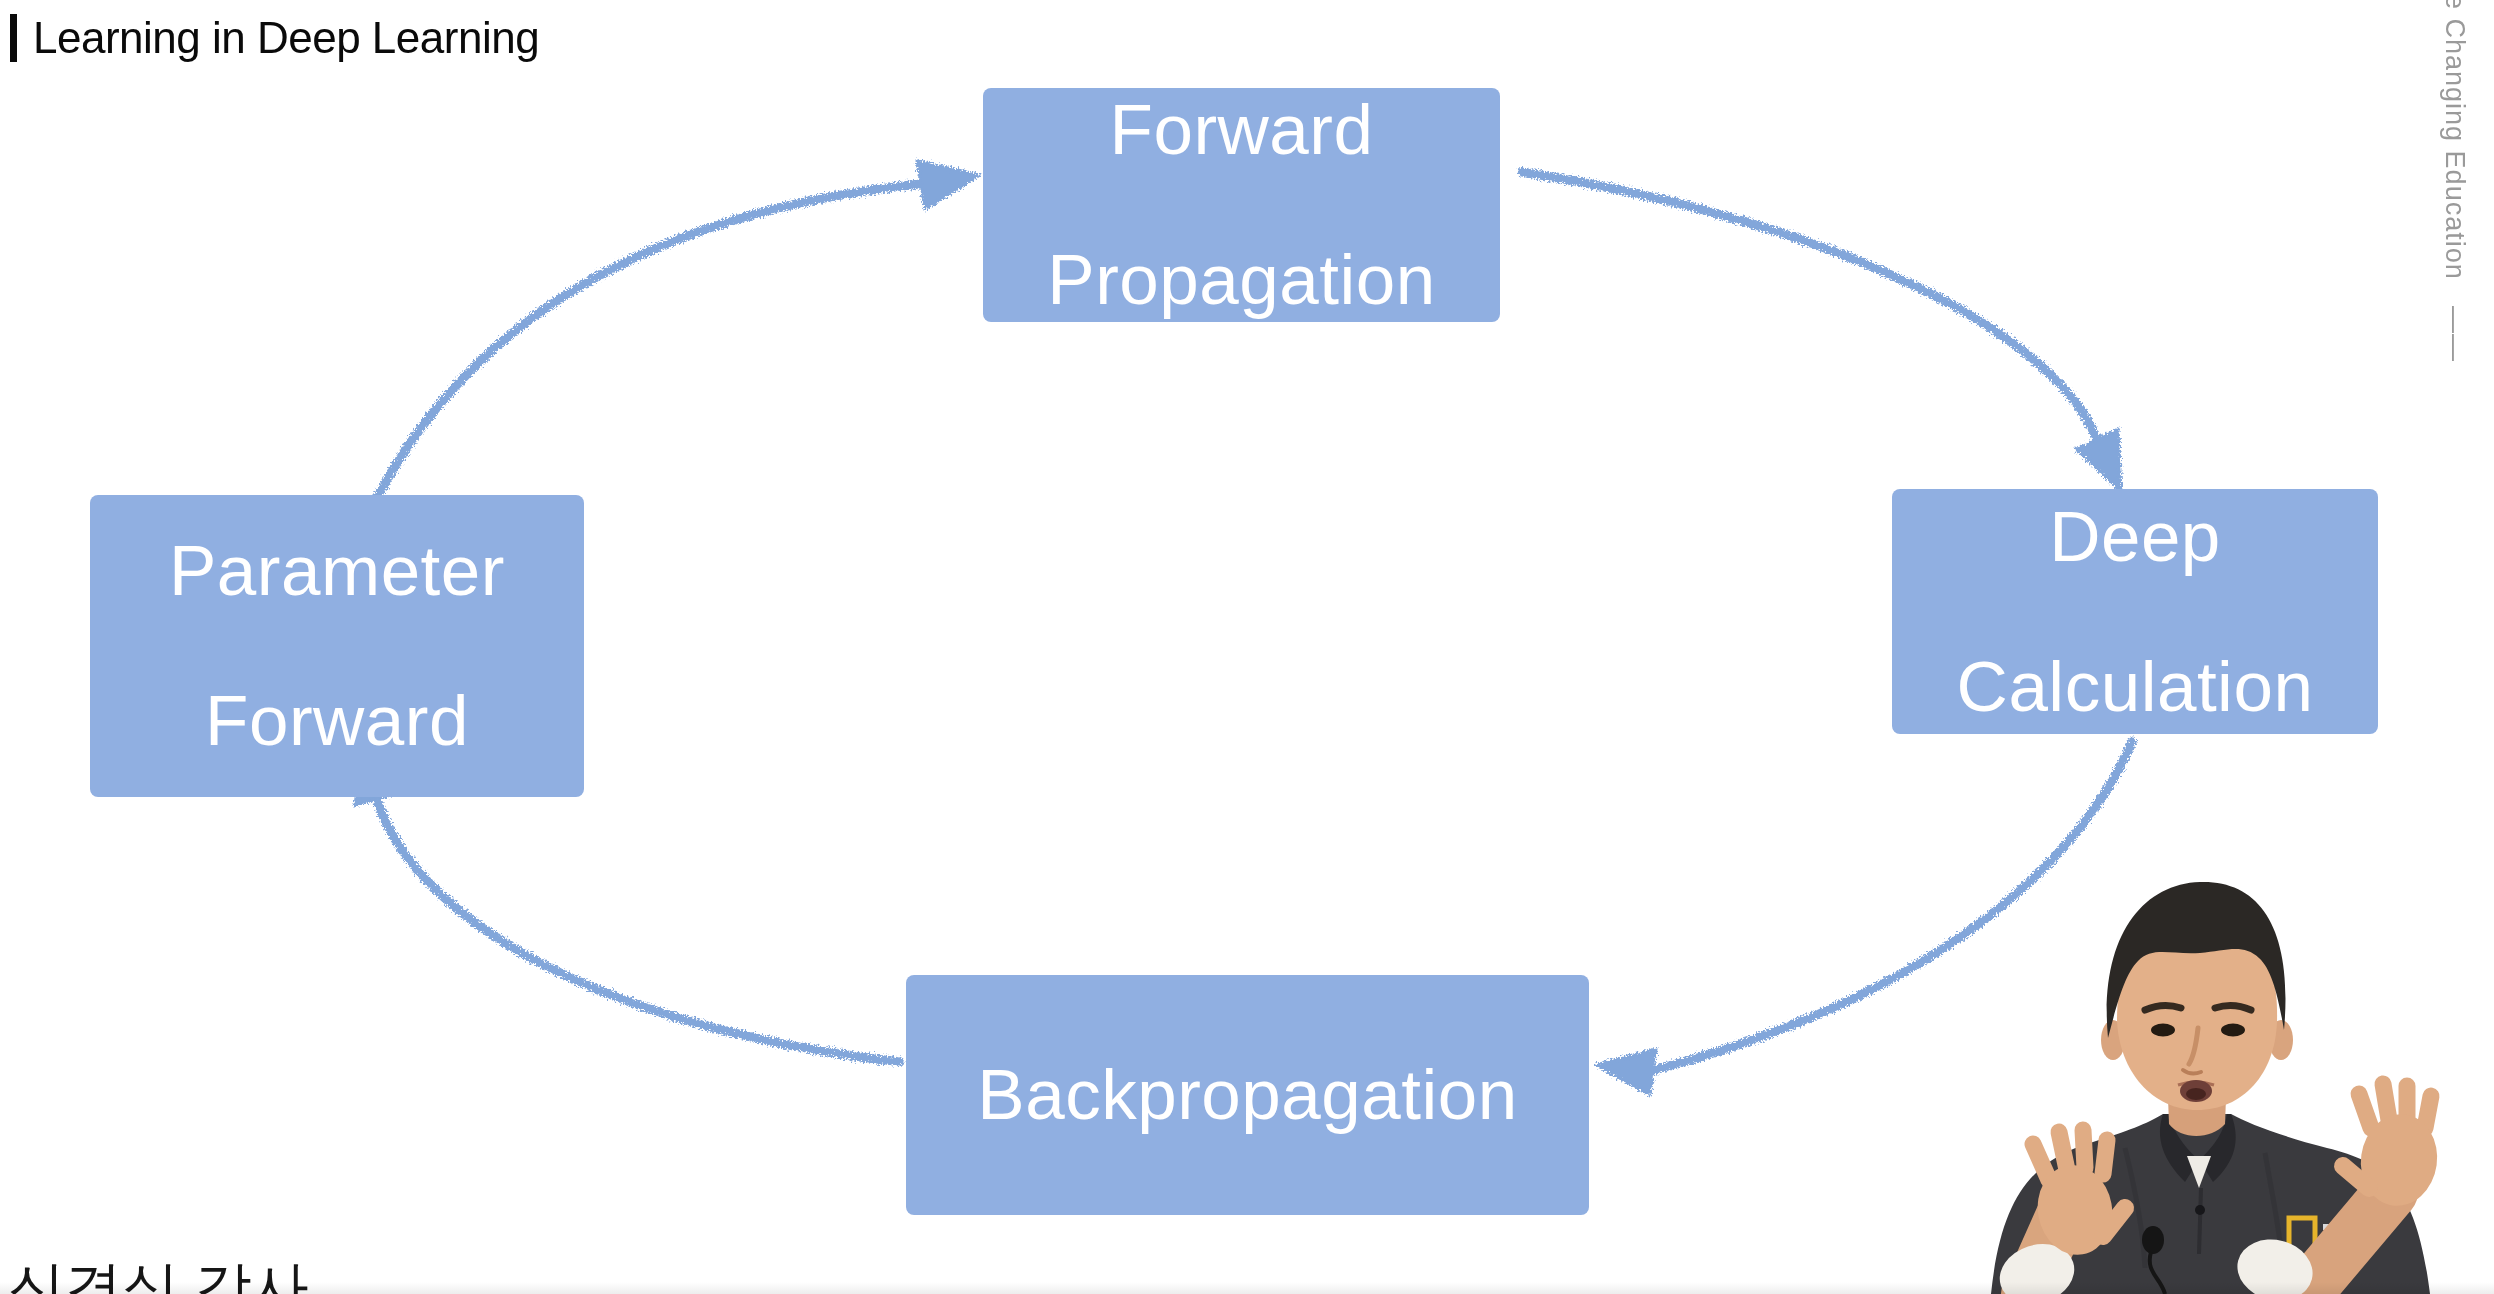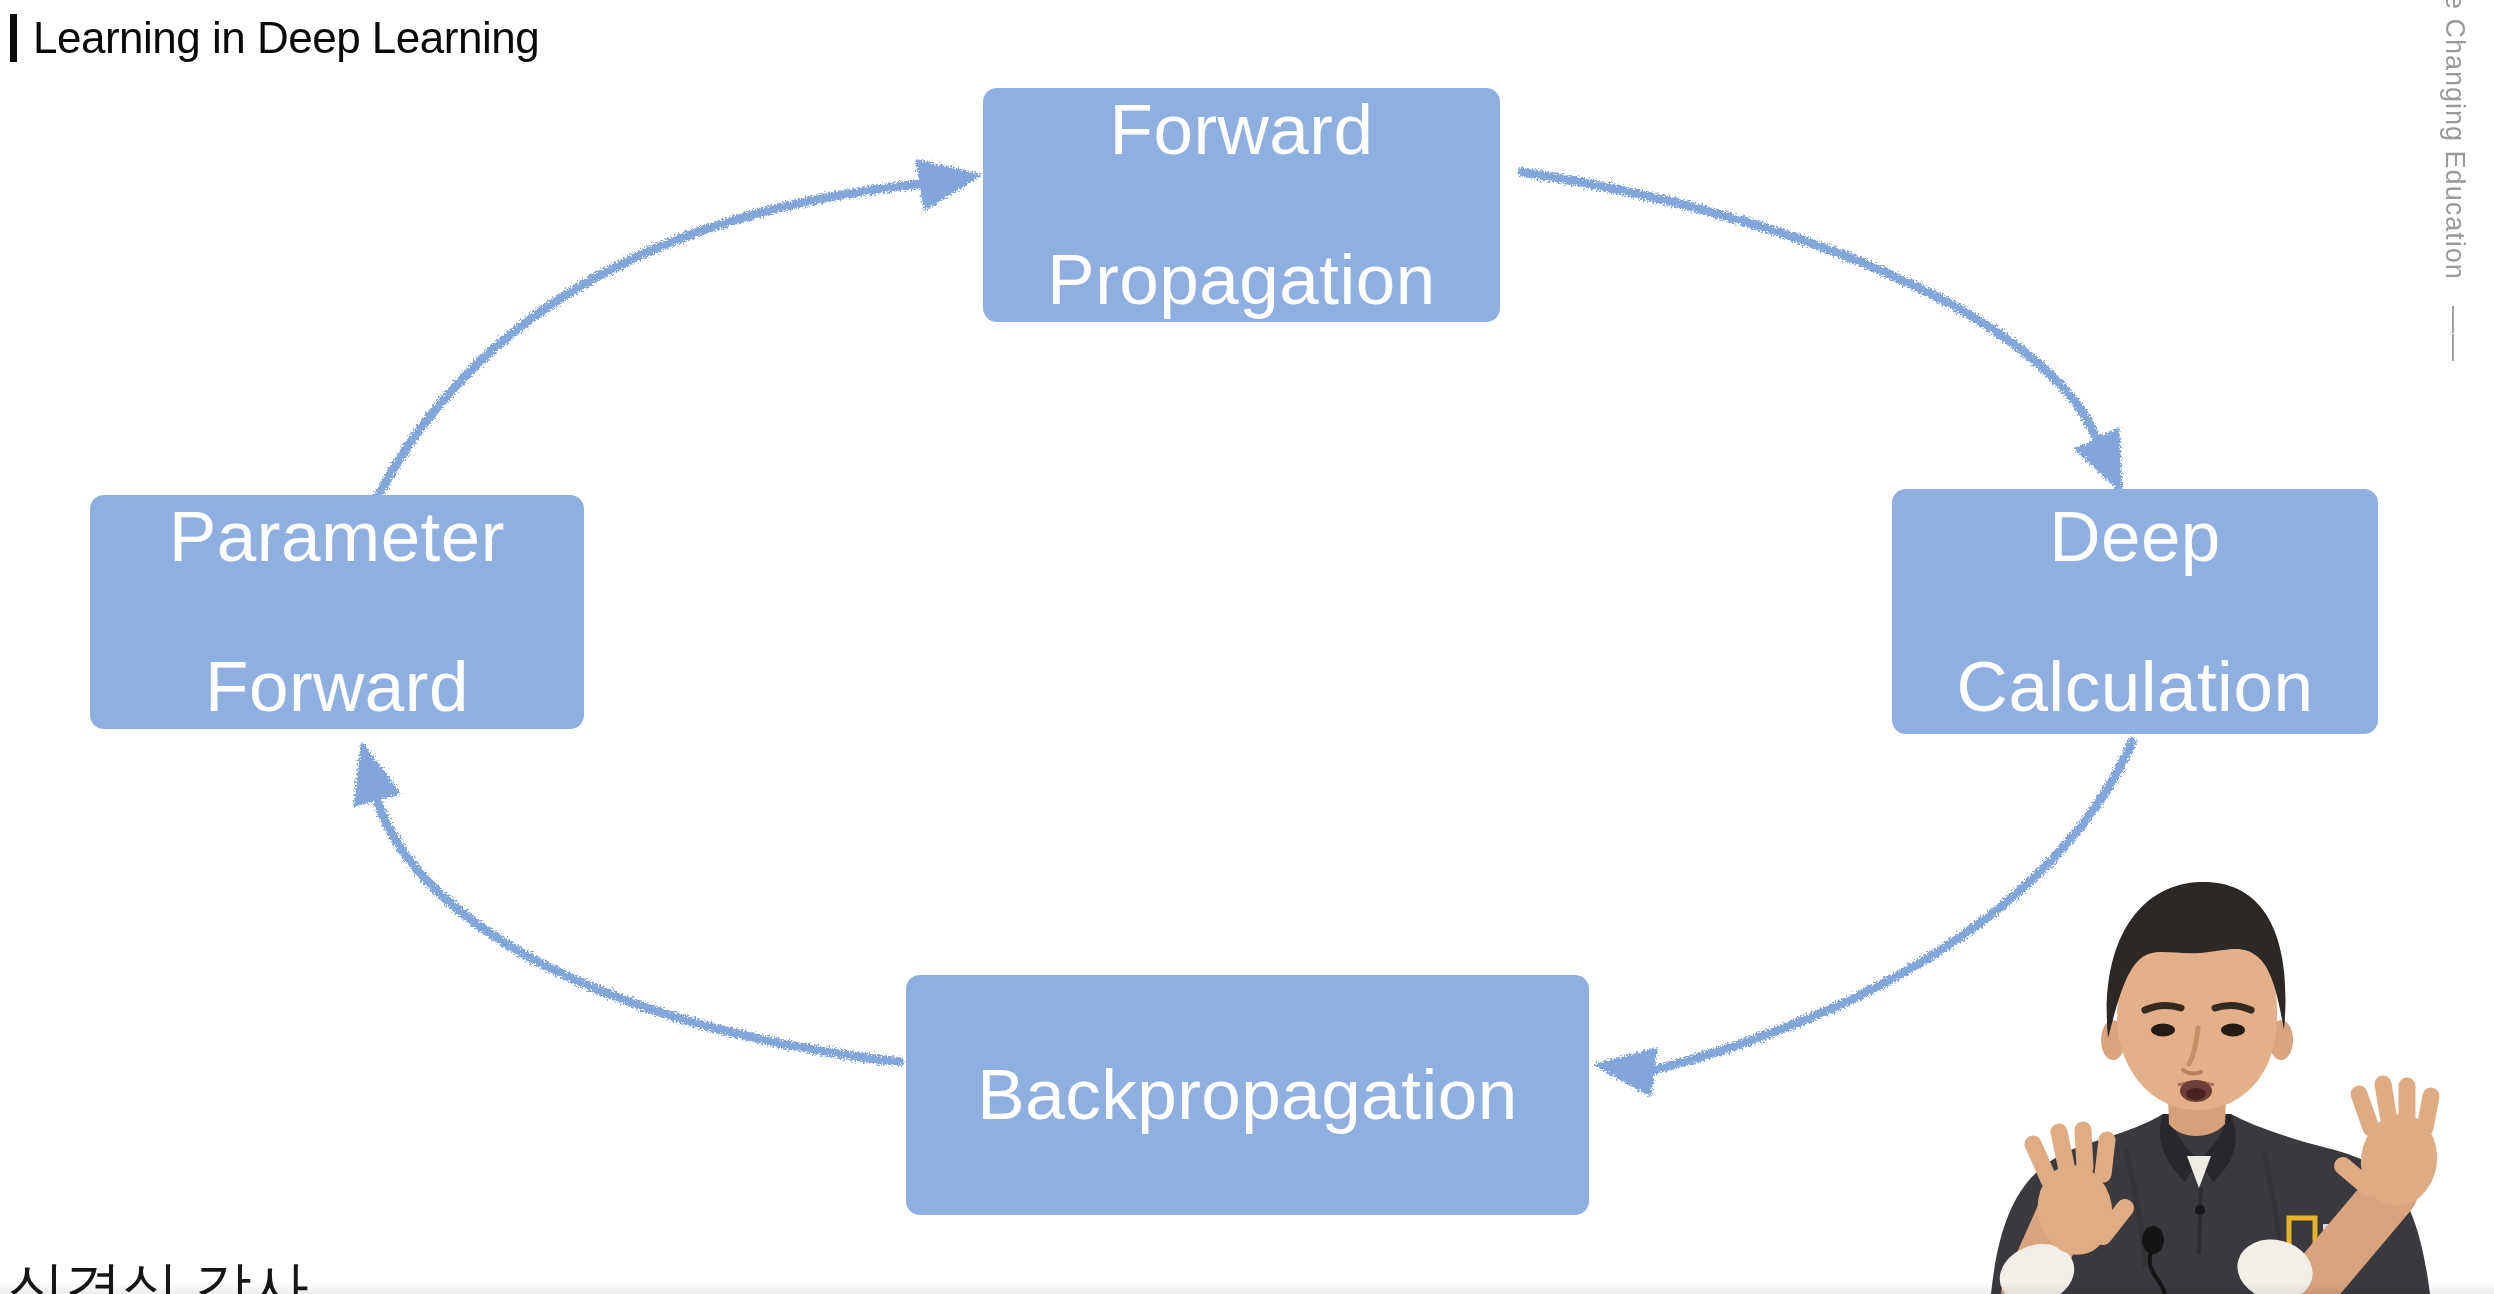--- a/index.html
+++ b/index.html
@@ -6,27 +6,27 @@
   .frame{
     position:relative;width:2494px;height:1294px;background:#ffffff;
     overflow:hidden;font-family:"Liberation Sans", sans-serif;
   }
   
   .header{position:absolute;left:10px;top:12px;display:flex;align-items:flex-start;}
   .accent-bar{width:7px;height:48px;background:#0a0a0a;margin-right:16px;margin-top:2px;}
   .title{font-size:44px;font-weight:500;color:#0a0a0a;letter-spacing:-0.5px;line-height:52px;}
   
   .node{
-    position:absolute;background:#90afe1;color:#ffffff;border-radius:14px;
+    position:absolute;background:#90afe1;color:#ffffff;border-radius:8px;
     display:flex;flex-direction:column;align-items:center;justify-content:center;
     font-size:71px;line-height:108px;text-align:center;font-weight:400;letter-spacing:0.5px;gap:42px;
   }
   .node-forward {left:983px; top:88px;  width:517px;height:234px;}
   .node-cost    {left:1892px;top:489px; width:486px;height:245px;}
-  .node-param   {left:90px;  top:495px; width:494px;height:234px;}
+  .node-param   {left:90px;  top:495px; width:494px;height:302px;}
   .node-back    {left:906px; top:975px; width:683px;height:240px;}
   
   .arrows{position:absolute;left:0;top:0;width:2494px;height:1294px;}
   
   .v-watermark{
     position:absolute;right:24px;top:-6px;writing-mode:vertical-rl;
     font-size:27px;color:#9a9a9a;letter-spacing:1px;line-height:30px;
   }
   .v-watermark .dash{padding-top:18px;}
   

